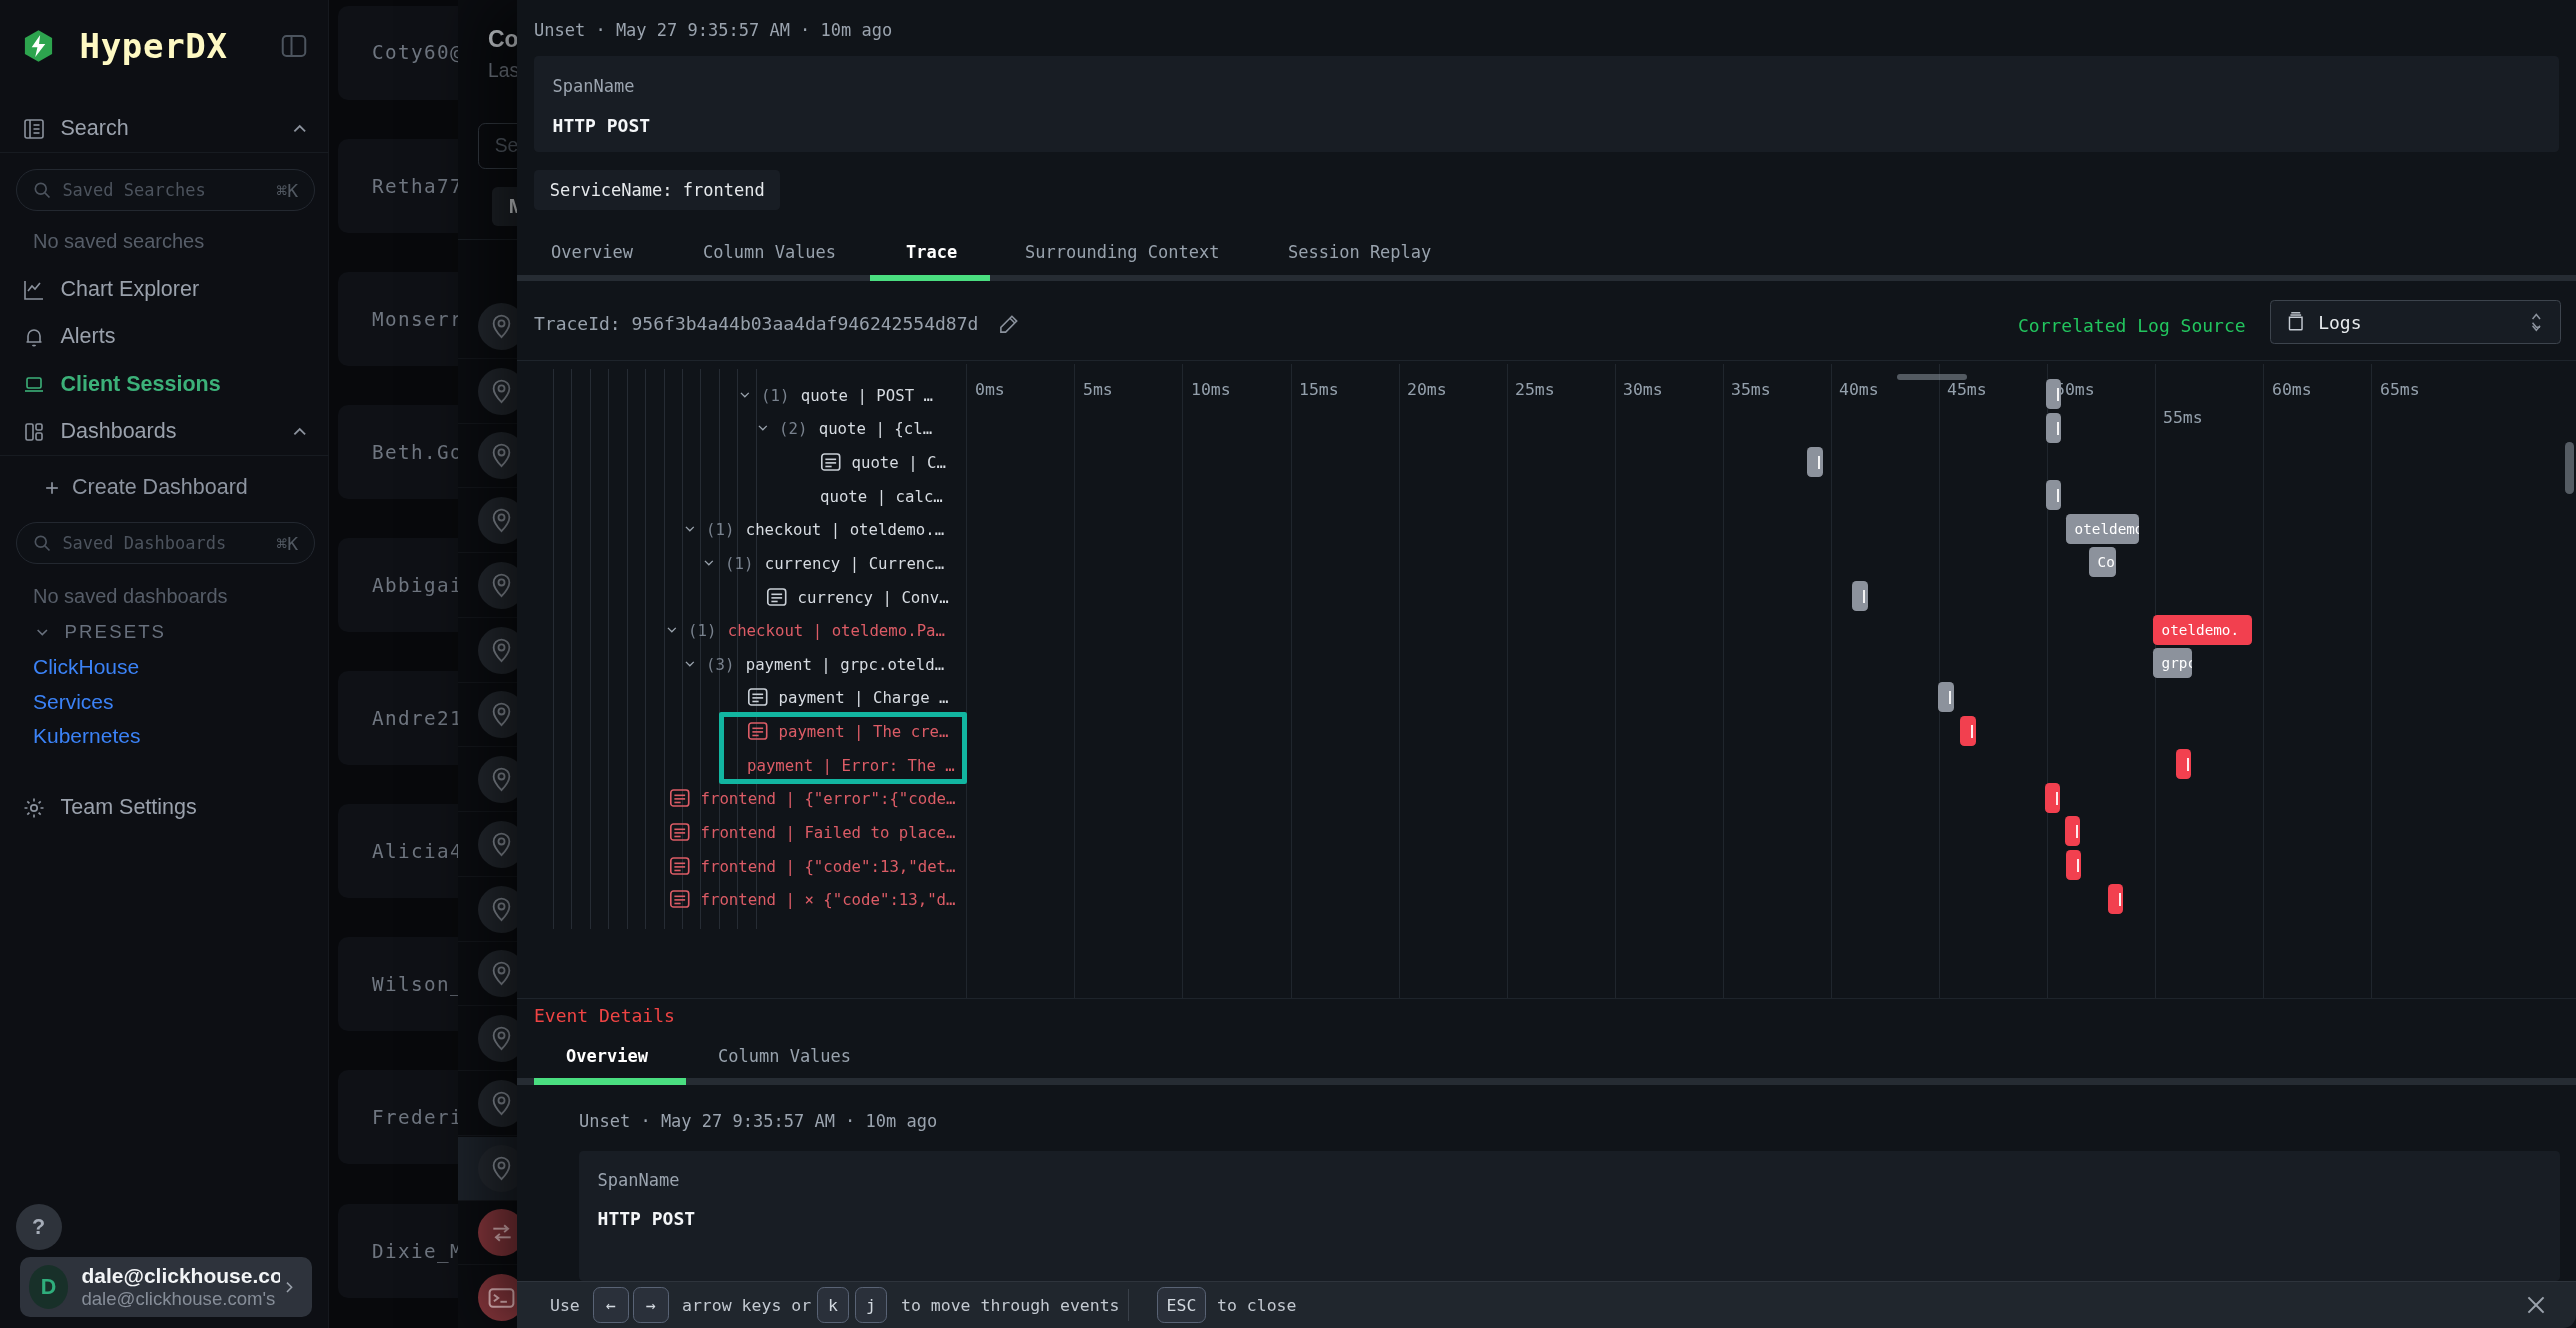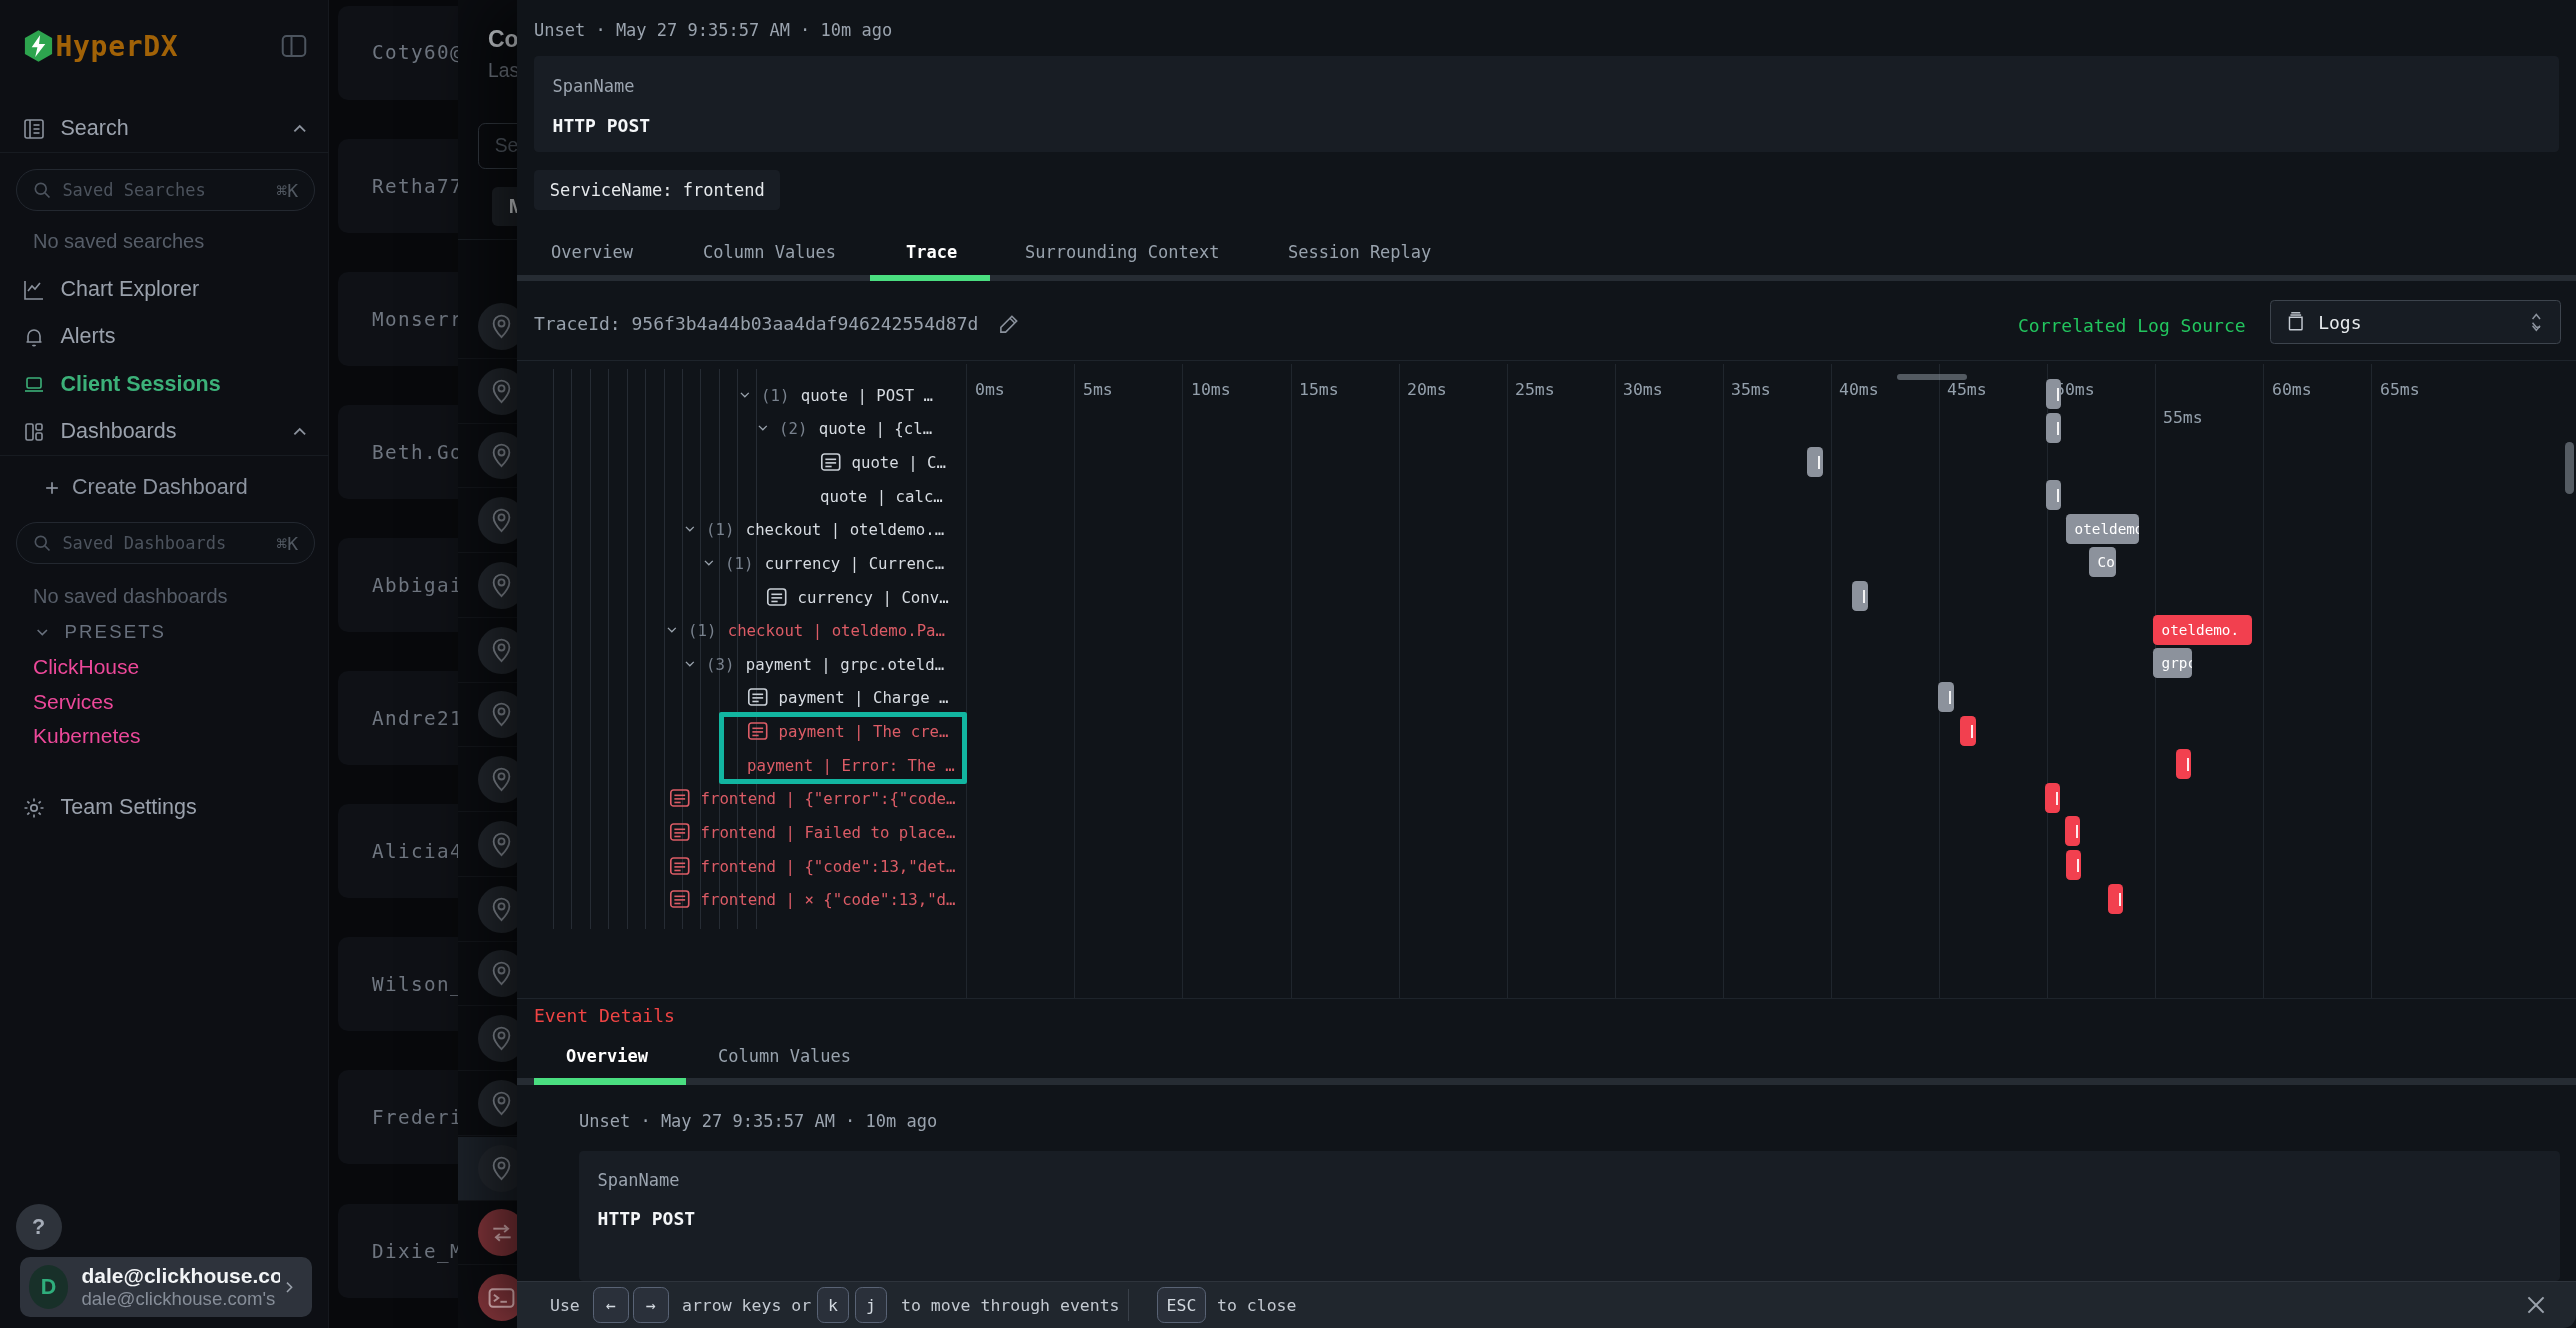--- a/index.html
+++ b/index.html
@@ -6,38 +6,38 @@
   html,body { width:2576px; height:1328px; background:#08090c; overflow:hidden;
     font-family:"DejaVu Sans Mono", monospace; }
   .abs { position:absolute; }
   svg { display:block; }
 
   
   .sidebar { position:absolute; left:0; top:0; width:329px; height:1328px;
     background:#0d0f14; border-right:0.7px solid #16191f; font-family:"Liberation Sans", sans-serif; }
   .logo-row { position:absolute; left:21.5px; top:29px; right:18.6px; height:34px; display:flex; align-items:center; }
   .logo-badge { width:33px; height:34px; position:relative; }
-  .logo-text { margin-left:1px; font-family:"DejaVu Sans Mono", monospace; font-weight:bold;
-    font-size:28px; color:#a16207; letter-spacing:0.7px; }
+  .logo-text { margin-left:25px; font-family:"DejaVu Sans Mono", monospace; font-weight:bold;
+    font-size:34px; color:#fef9c3; letter-spacing:0.7px; }
   .collapse-btn { margin-left:auto; color:#4c545e; }
   .side-row { position:absolute; left:0; width:329px; height:37px; display:flex; align-items:center; padding:0 18.6px 0 21.5px; color:#9aa1ac; font-size:21.5px; }
   .side-row .ic { width:26px; margin-right:13px; color:#8b929d; display:flex; }
   .side-row .chev { margin-left:auto; color:#8b929d; }
   .side-div { position:absolute; left:0; width:329px; height:0.7px; background:#171b21; }
   .pill { position:absolute; left:15.7px; width:299px; height:42px; border:1.4px solid #232830;
     background:#0e1116; border-radius:21.5px; display:flex; align-items:center; padding:0 15.7px; }
   .pill .mag { color:#4c535d; margin-right:10px; }
   .pill .ph { color:#4c535d; font-size:17px; font-family:"DejaVu Sans Mono", monospace; }
   .pill .kbd { margin-left:auto; color:#515861; font-size:18px; font-family:"DejaVu Sans Mono", monospace; }
   .muted-note { position:absolute; left:33px; color:#565d68; font-size:20px; }
   .nav-item.active { color:#3cb179; font-weight:600; }
   .nav-item.active .ic { color:#3cb179; }
   .preset-head { position:absolute; left:33px; display:flex; align-items:center; color:#68707d;
     font-size:18.6px; letter-spacing:2.1px; }
-  .preset-item { position:absolute; left:33px; color:#ec4899; font-size:21px; }
+  .preset-item { position:absolute; left:33px; color:#3b82f6; font-size:21px; }
   .gs-card { position:absolute; left:17px; top:864px; width:293px; height:385px;
     border:1.4px solid #23282f; border-radius:13px; background:#0d1015; }
   .gs-head { position:absolute; left:23px; top:20px; right:20px; display:flex; align-items:center; }
   .gs-title { font-weight:bold; font-size:22px; color:#878f9a; }
   .gs-badge { margin-left:14.3px; background:#142d1f; color:#43b877; font-weight:bold; font-size:18px;
     padding:2.9px 11.4px; border-radius:14.3px; }
   .gs-chev { margin-left:auto; color:#8b929d; }
   .help-btn { position:absolute; left:15.7px; top:1204px; width:46px; height:46px; border-radius:50%;
     background:#2e333b; color:#a6adb8; font-weight:bold; font-size:21.5px;
     display:flex; align-items:center; justify-content:center; }

